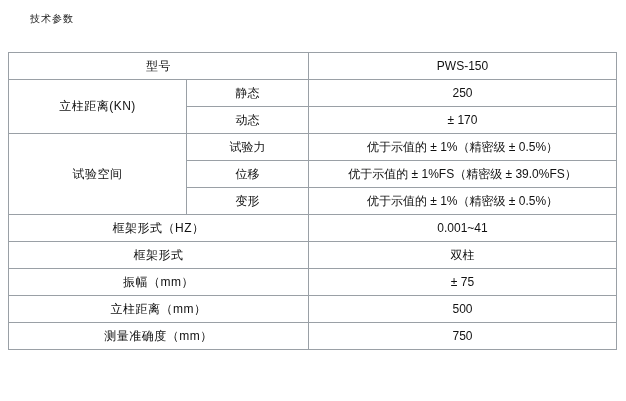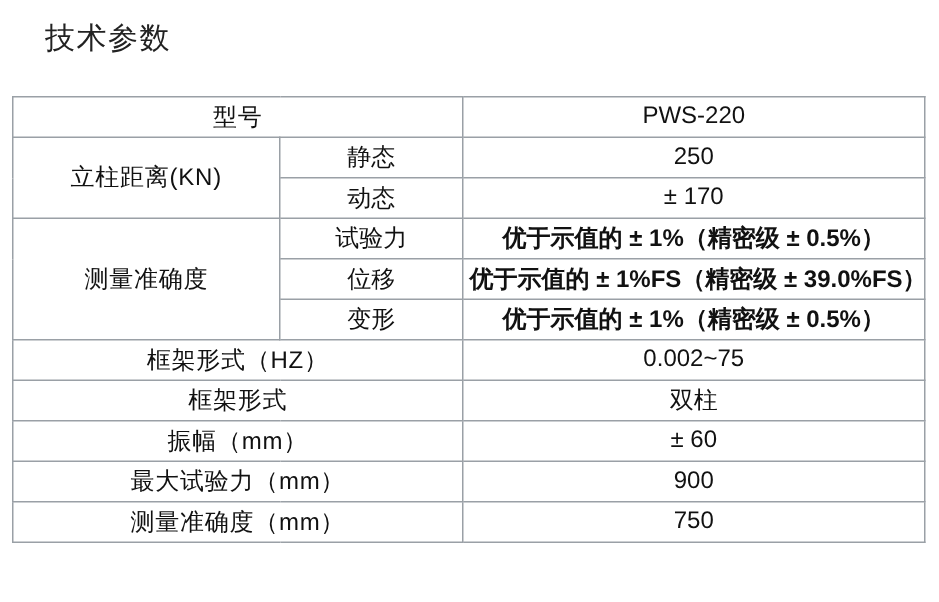--- a/index.html
+++ b/index.html
@@ -17,34 +17,33 @@
   .page {
     position: relative;
     width: 626px;
     height: 401px;
     box-sizing: border-box;
   }
   .page-title {
     position: absolute;
     left: 30px;
     top: 12px;
-    font-size: 20px;
+    font-size: 10px;
     color: #222222;
     letter-spacing: 1px;
     white-space: nowrap;
   }
   .spec-table {
     position: absolute;
     left: 8px;
     top: 52px;
     width: 492px;
     border-collapse: collapse;
     table-layout: fixed;
-    font-size: 16px;
-    margin-top: 12px;
+    font-size: 12px;
   }
   .spec-table td {
     border: 1px solid #9aa0a6;
     height: 26px;
     padding: 0 4px;
     text-align: center;
     vertical-align: middle;
     color: #111111;
     white-space: nowrap;
     overflow: hidden;
@@ -53,21 +52,20 @@
     width: 178px;
   }
   .col-sub {
     width: 122px;
   }
   .col-value {
     width: 308px;
   }
   .val-blue {
     color: #1050a8;
-    font-weight: bold;
   }
   .val-dark {
     color: #1a1a1a;
   }
   .label-text {
     letter-spacing: 0.5px;
   }
 </style>
 </head>
 <body>
@@ -81,80 +79,80 @@
       <col class="col-label">
       <col class="col-sub">
       <col class="col-value">
     </colgroup>
     <tbody>
 
       <tr>
         <td colspan="2">
           <span class="label-text">型号</span>
         </td>
-        <td class="val-dark">PWS-220</td>
+        <td class="val-dark">PWS-150</td>
       </tr>
 
       <tr>
         <td rowspan="2">
           <span class="label-text">立柱距离(KN)</span>
         </td>
         <td>静态</td>
         <td class="val-dark">250</td>
       </tr>
 
       <tr>
         <td>动态</td>
         <td class="val-dark">± 170</td>
       </tr>
 
       <tr>
         <td rowspan="3">
-          <span class="label-text">测量准确度</span>
+          <span class="label-text">试验空间</span>
         </td>
         <td>试验力</td>
         <td class="val-blue">优于示值的 ± 1%（精密级 ± 0.5%）</td>
       </tr>
 
       <tr>
         <td>位移</td>
         <td class="val-blue">优于示值的 ± 1%FS（精密级 ± 39.0%FS）</td>
       </tr>
 
       <tr>
         <td>变形</td>
         <td class="val-blue">优于示值的 ± 1%（精密级 ± 0.5%）</td>
       </tr>
 
       <tr>
         <td colspan="2">
           <span class="label-text">框架形式（HZ）</span>
         </td>
-        <td class="val-dark">0.002~75</td>
+        <td class="val-dark">0.001~41</td>
       </tr>
 
       <tr>
         <td colspan="2">
           <span class="label-text">框架形式</span>
         </td>
         <td class="val-dark">双柱</td>
       </tr>
 
       <tr>
         <td colspan="2">
           <span class="label-text">振幅（mm）</span>
         </td>
-        <td class="val-dark">± 60</td>
+        <td class="val-dark">± 75</td>
       </tr>
 
       <tr>
         <td colspan="2">
-          <span class="label-text">最大试验力（mm）</span>
+          <span class="label-text">立柱距离（mm）</span>
         </td>
-        <td class="val-dark">900</td>
+        <td class="val-dark">500</td>
       </tr>
 
       <tr>
         <td colspan="2">
           <span class="label-text">测量准确度（mm）</span>
         </td>
         <td class="val-dark">750</td>
       </tr>
 
     </tbody>

